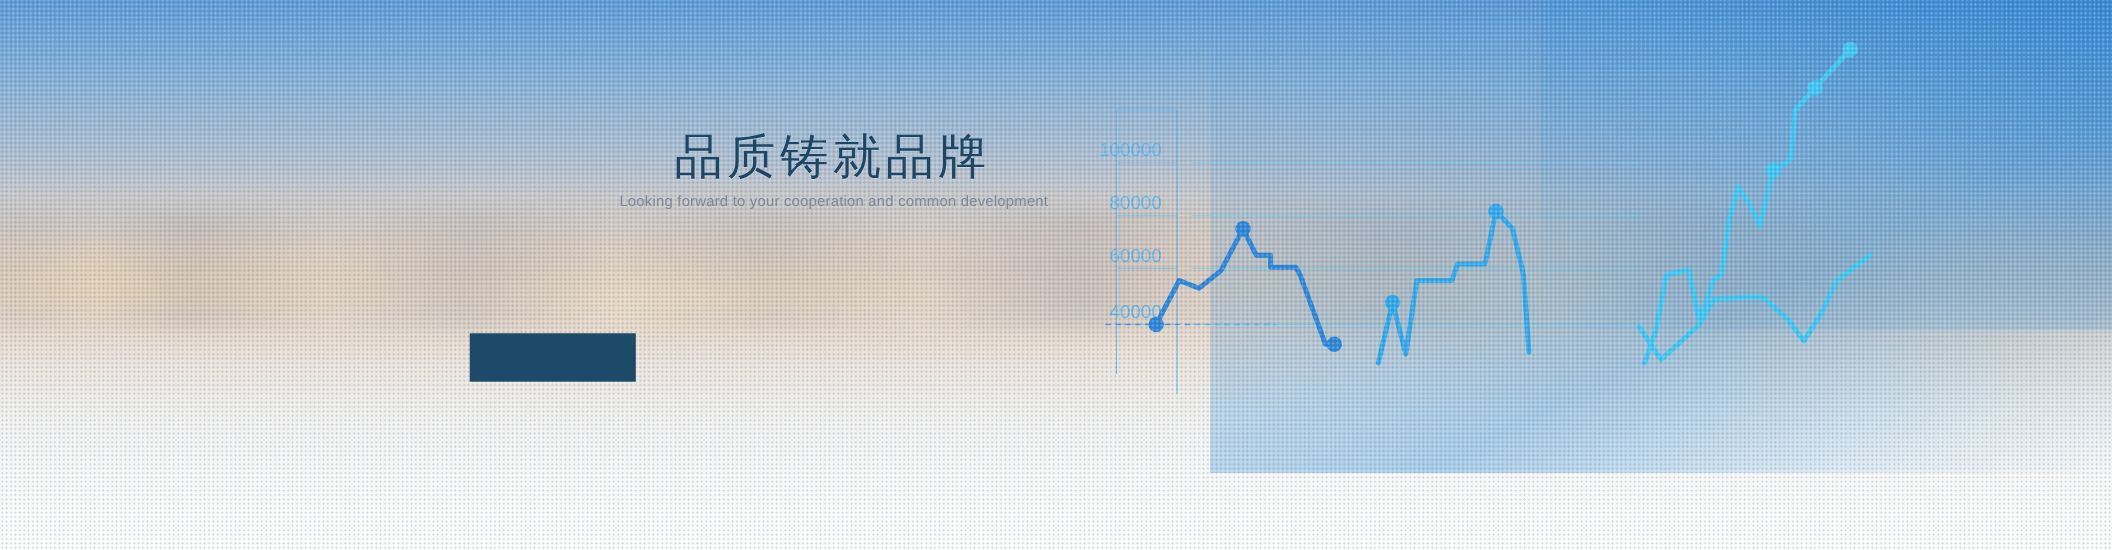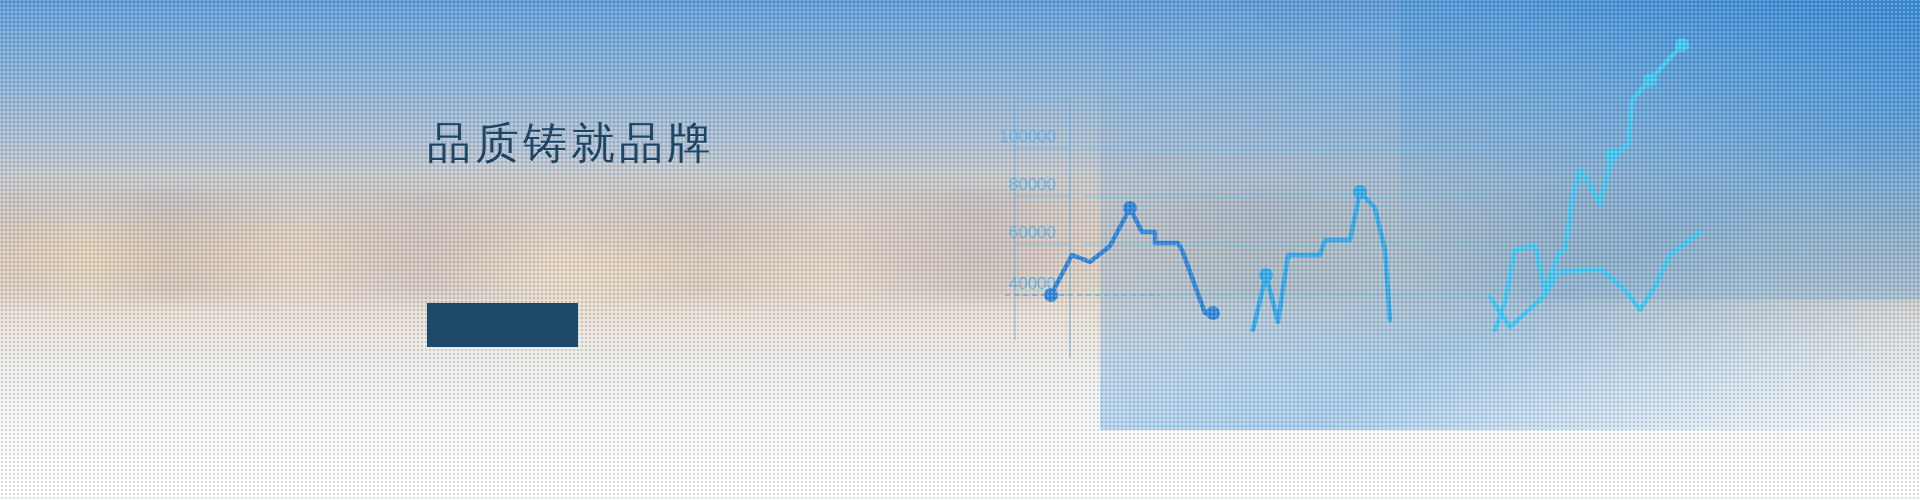--- a/index.html
+++ b/index.html
@@ -5,20 +5,21 @@
 <style>
   html,body{margin:0;padding:0;background:#fff;}
   body{font-family:"Liberation Sans","DejaVu Sans",sans-serif;}
 
   #banner{
     position:relative;
     width:1920px;
     height:500px;
     overflow:hidden;
     background:#eef1f4;
+    text-align:center;
   }
 
   
   .bg-sky{
     position:absolute; inset:0;
     background:
       linear-gradient(to bottom,
         #5e9bd6 0%,
         #6ea4d8 6%,
         #89b2d6 16%,
@@ -199,17 +200,18 @@
           <circle cx="720" cy="80" r="7" fill="#41c6f2"></circle>
         </g>
     </svg>
   </div>
 
   <div class="bg-dots"></div>
   <div class="bg-dots2"></div>
 
   <div class="copy">
     <h1 class="headline">品质铸就品牌</h1>
+    <div class="subhead-en">Looking forward to your cooperation and common development</div>
   </div>
 
   <button class="cta"></button>
 
 </div>
 
 </body></html>

